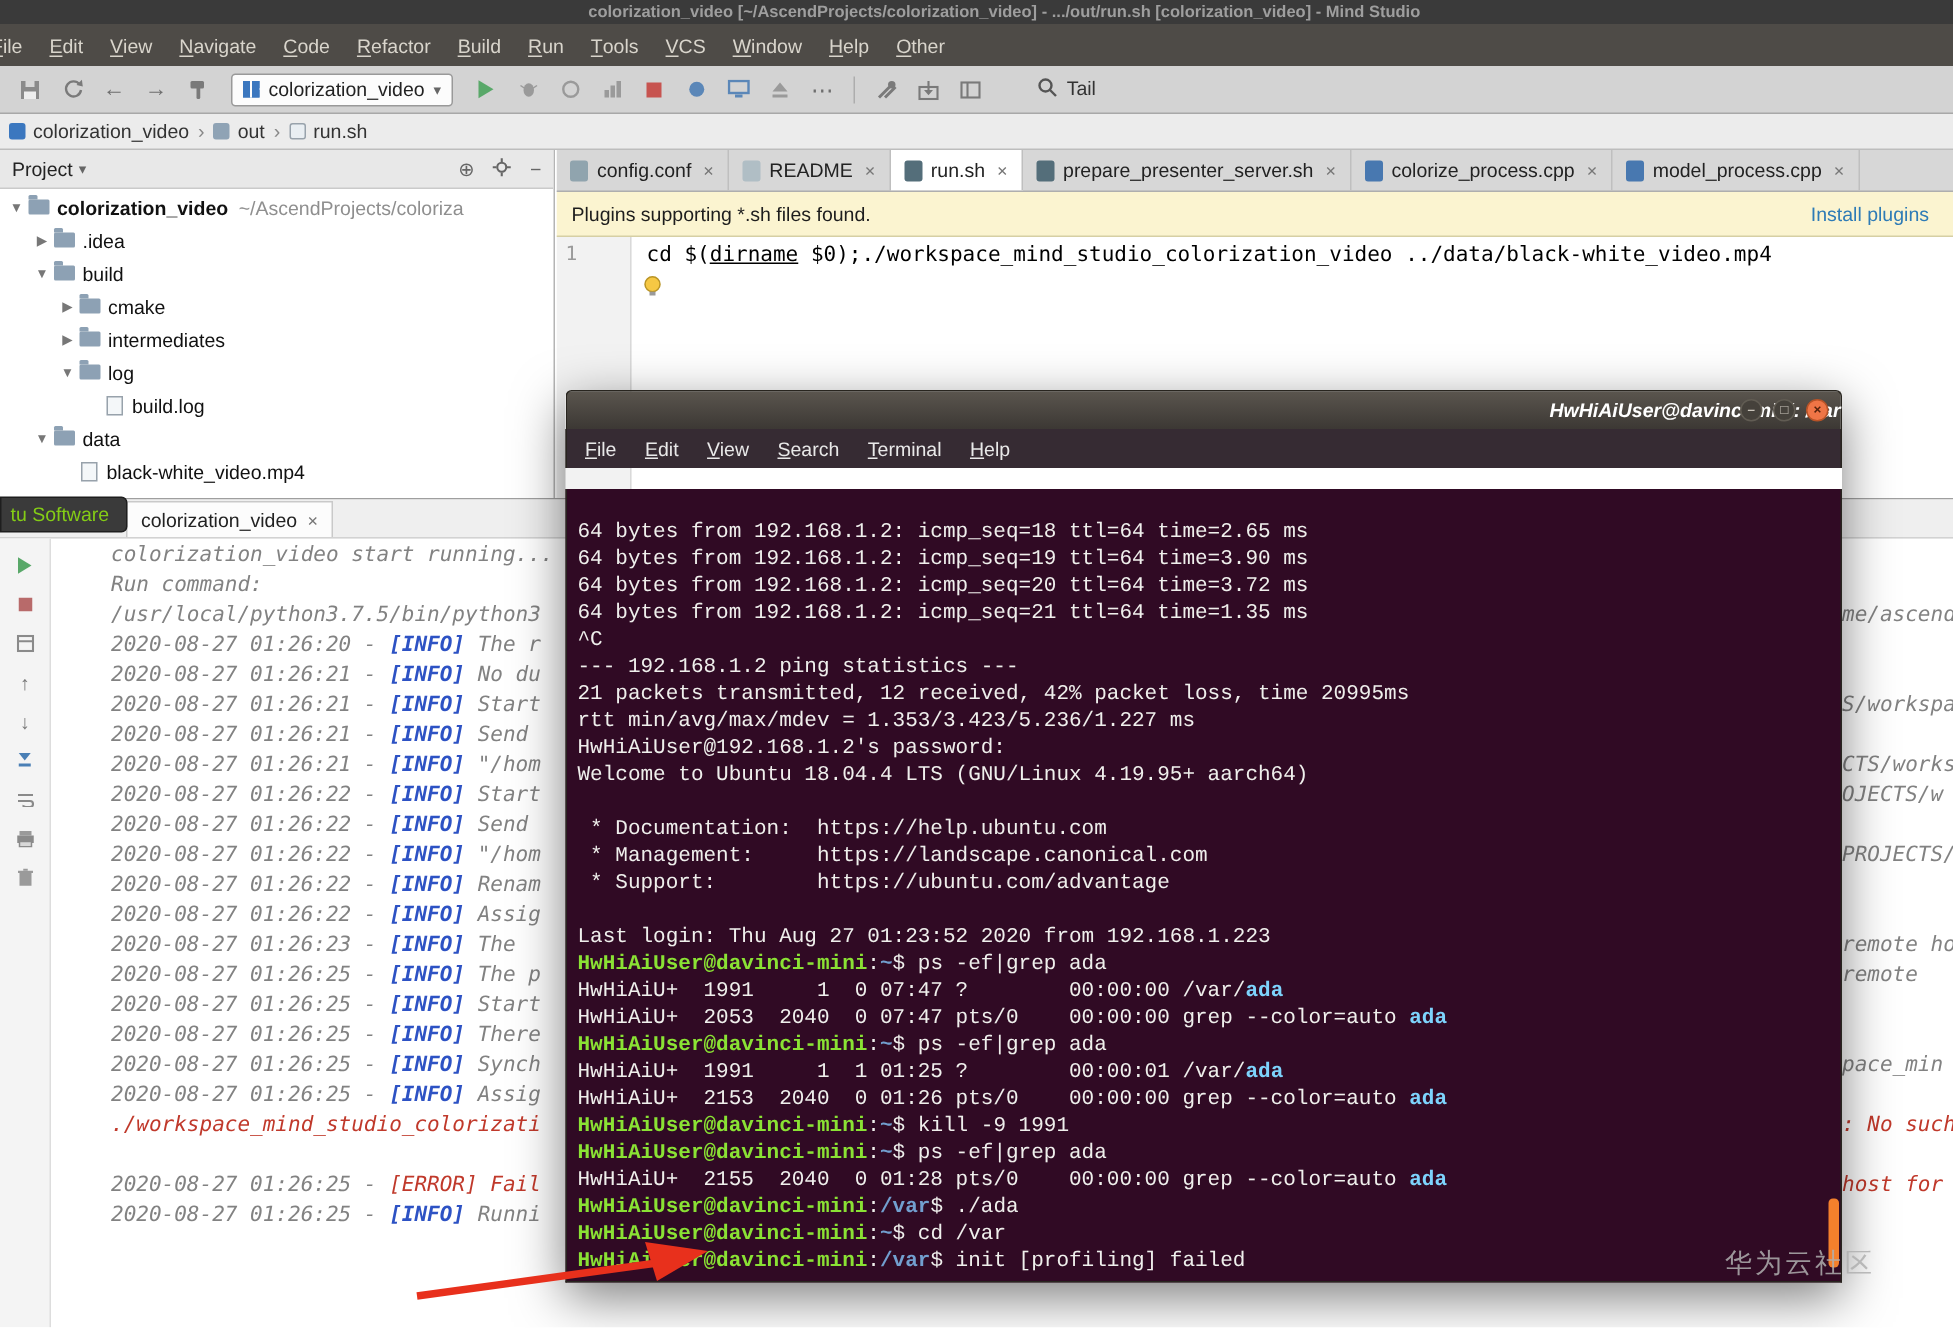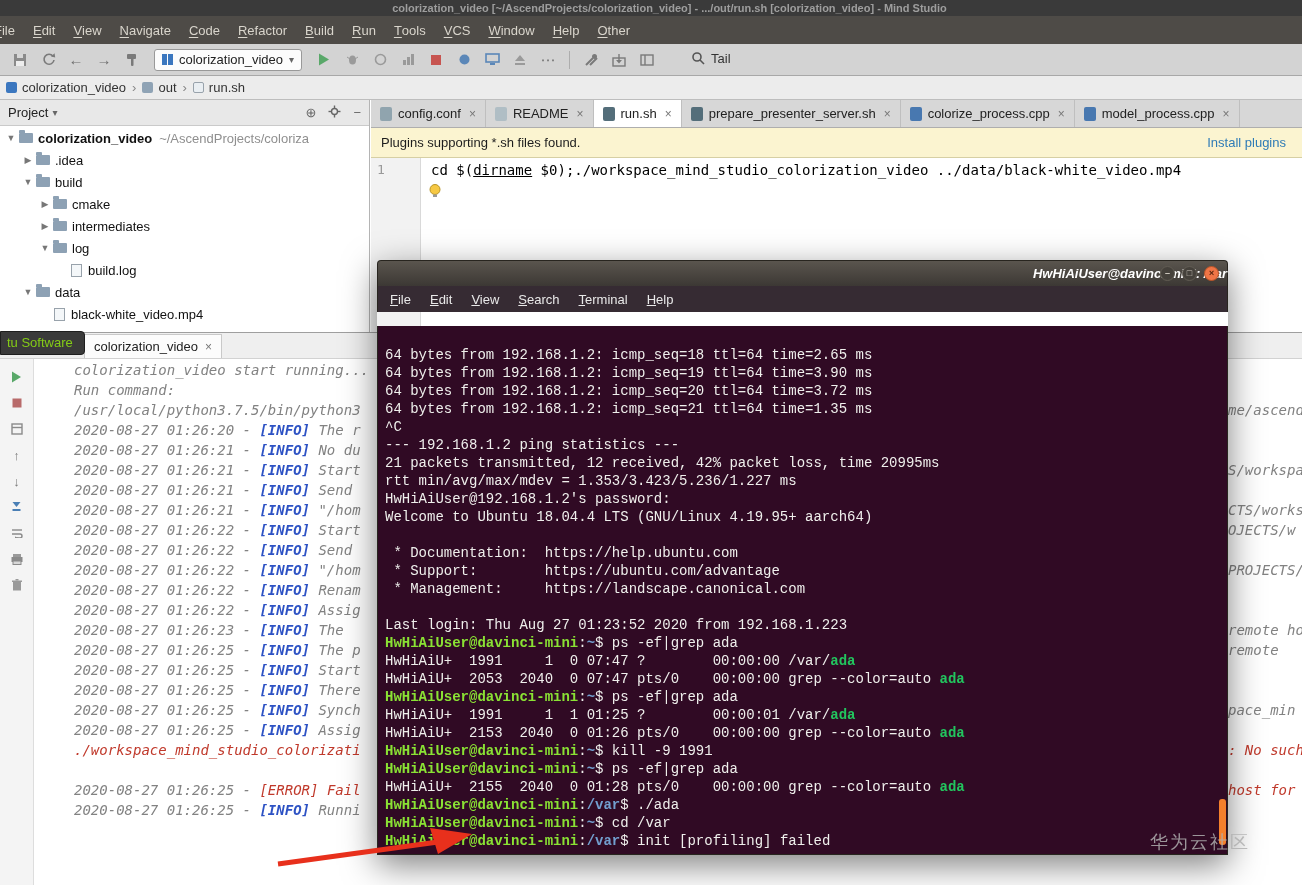--- a/index.html
+++ b/index.html
@@ -116,21 +116,21 @@
     color:#c9c4ba; font-size:9px; line-height:1; display:flex; align-items:center; justify-content:center; }
   .term-btn.close { background:#ef7546; border-color:#b85327; color:#55220c; }
   .term-menubar { height:26px; background:#362b33; display:flex; align-items:center;
     padding-left:12px; gap:19px; color:#e9e9e9; font-size:13px; border-left:1px solid #28251f; border-right:1px solid #28251f; }
   .term-body { position:absolute; top:52px; left:0; right:0; bottom:0; background:#300a24;
     color:#efefec; font-family:Liberation Mono, monospace; font-size:14px; line-height:18px;
     padding:20px 7px; overflow:hidden; border:1px solid #28251f; border-top:none;margin-top:14px; }
   .tline { height:18px; white-space:pre; }
   .tline .g { color:#8ae234; font-weight:bold; }
   .tline .b { color:#729fcf; font-weight:bold; }
-  .tline .r { color:#22c55e; font-weight:bold; }
+  .tline .r { color:#7dd3fc; font-weight:bold; }
   .term-scroll { position:absolute; right:2px; bottom:10px; width:7px; height:46px;
     background:#f4802c; border-radius:3px; }
 
   
   .dock-tooltip { position:absolute; left:0; top:331px; z-index:30; background:#3a3a3a; color:#84cc16;
     font-size:13px; padding:3px 11px 4px 6px; border:1px solid #1e1e1e; border-radius:0 4px 4px 0; }
   .arrow { position:absolute; left:260px; top:818px; width:230px; height:60px; z-index:90; pointer-events:none; }
   .watermark { position:absolute; left:1150px; top:830px; z-index:85; color:rgba(175,175,175,.85);
     font-size:18px; letter-spacing:2px; font-family:Liberation Sans, sans-serif; }
 </style>
@@ -515,22 +515,22 @@
         <div class="tline"><span>64 bytes from 192.168.1.2: icmp_seq=20 ttl=64 time=3.72 ms</span></div>
         <div class="tline"><span>64 bytes from 192.168.1.2: icmp_seq=21 ttl=64 time=1.35 ms</span></div>
         <div class="tline"><span>^C</span></div>
         <div class="tline"><span>--- 192.168.1.2 ping statistics ---</span></div>
         <div class="tline"><span>21 packets transmitted, 12 received, 42% packet loss, time 20995ms</span></div>
         <div class="tline"><span>rtt min/avg/max/mdev = 1.353/3.423/5.236/1.227 ms</span></div>
         <div class="tline"><span>HwHiAiUser@192.168.1.2's password: </span></div>
         <div class="tline"><span>Welcome to Ubuntu 18.04.4 LTS (GNU/Linux 4.19.95+ aarch64)</span></div>
         <div class="tline"></div>
         <div class="tline"><span> * Documentation:  https://help.ubuntu.com</span></div>
+        <div class="tline"><span> * Management:     https://landscape.canonical.com</span></div>
         <div class="tline"><span> * Support:        https://ubuntu.com/advantage</span></div>
-        <div class="tline"><span> * Management:     https://landscape.canonical.com</span></div>
         <div class="tline"></div>
         <div class="tline"><span>Last login: Thu Aug 27 01:23:52 2020 from 192.168.1.223</span></div>
         <div class="tline"><span class="g">HwHiAiUser@davinci-mini</span><span>:</span><span class="b">~</span><span>$ ps -ef|grep ada</span></div>
         <div class="tline"><span>HwHiAiU+  1991     1  0 07:47 ?        00:00:00 /var/</span><span class="r">ada</span></div>
         <div class="tline"><span>HwHiAiU+  2053  2040  0 07:47 pts/0    00:00:00 grep --color=auto </span><span class="r">ada</span></div>
         <div class="tline"><span class="g">HwHiAiUser@davinci-mini</span><span>:</span><span class="b">~</span><span>$ ps -ef|grep ada</span></div>
         <div class="tline"><span>HwHiAiU+  1991     1  1 01:25 ?        00:00:01 /var/</span><span class="r">ada</span></div>
         <div class="tline"><span>HwHiAiU+  2153  2040  0 01:26 pts/0    00:00:00 grep --color=auto </span><span class="r">ada</span></div>
         <div class="tline"><span class="g">HwHiAiUser@davinci-mini</span><span>:</span><span class="b">~</span><span>$ kill -9 1991</span></div>
         <div class="tline"><span class="g">HwHiAiUser@davinci-mini</span><span>:</span><span class="b">~</span><span>$ ps -ef|grep ada</span></div>

